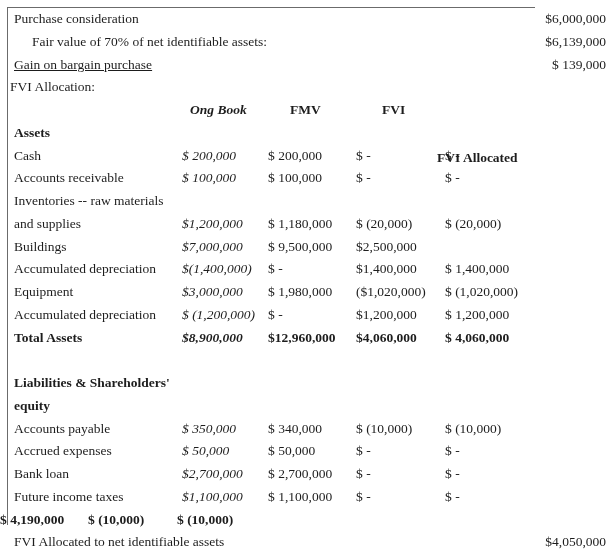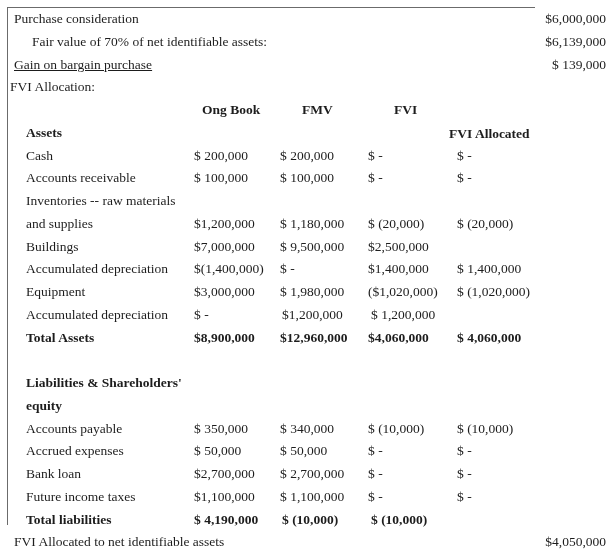--- a/index.html
+++ b/index.html
@@ -16,27 +16,27 @@
   #border-top { left: 7px; top: 7px; width: 528px; height: 1.4px; }
   #border-left { left: 7px; top: 7px; width: 1.4px; height: 518px; }
 
   .content { position: absolute; left: 0; top: 8px; width: 606px; }
 
   .row {
     display: flex;
     height: 22.75px;
     line-height: 22.75px;
     white-space: nowrap;
-    align-items: center;
+    align-items: flex-start;
   }
   .bold { font-weight: bold; }
 
-  .label-col { flex: none; width: 168px; padding-left: 14px; overflow: visible; margin-left: 12px; }
+  .label-col { flex: none; width: 168px; padding-left: 14px; overflow: visible; }
   .c { flex: none; box-sizing: border-box; }
-  .c1 { width: 86px; }
+  .c1 { width: 86px; font-style: italic; }
   .c2 { width: 88px; }
   .c3 { width: 81px; }
   .c4 { width: 130px; padding-left: 8px; }
 
   .hdr .c1 { padding-left: 8px; }
   .hdr .c2 { padding-left: 22px; }
   .hdr .c3 { padding-left: 26px; }
   .hdr .c4 { padding-left: 0; margin-top: 48px; }
 
   .amount { margin-left: auto; }
@@ -127,20 +127,21 @@
   </div>
       <div class="row">
     <div class="label-col">Equipment</div>
     <div class="c c1">$3,000,000</div>
     <div class="c c2">$ 1,980,000</div>
     <div class="c c3">($1,020,000)</div>
     <div class="c c4">$ (1,020,000)</div>
   </div>
       <div class="row">
     <div class="label-col">Accumulated depreciation</div>
+    <div class="c c1">$ (1,200,000)</div>
     <div class="c c2">$ -</div>
     <div class="c c3">$1,200,000</div>
     <div class="c c4">$ 1,200,000</div>
   </div>
       <div class="row bold">
     <div class="label-col">Total Assets</div>
     <div class="c c1">$8,900,000</div>
     <div class="c c2">$12,960,000</div>
     <div class="c c3">$4,060,000</div>
     <div class="c c4">$ 4,060,000</div>
@@ -188,21 +189,20 @@
     <div class="c c4">$ -</div>
   </div>
       <div class="row">
     <div class="label-col">Future income taxes</div>
     <div class="c c1">$1,100,000</div>
     <div class="c c2">$ 1,100,000</div>
     <div class="c c3">$ -</div>
     <div class="c c4">$ -</div>
   </div>
       <div class="row bold">
-    <div class="label-col">Total liabilities</div>
     <div class="c c2">$ 4,190,000</div>
     <div class="c c3">$ (10,000)</div>
     <div class="c c4">$ (10,000)</div>
   </div>
     </div>
 
   <div class="row">
     <span style="padding-left:14px;">FVI Allocated to net identifiable assets</span>
     <span class="amount">$4,050,000</span>
   </div>

